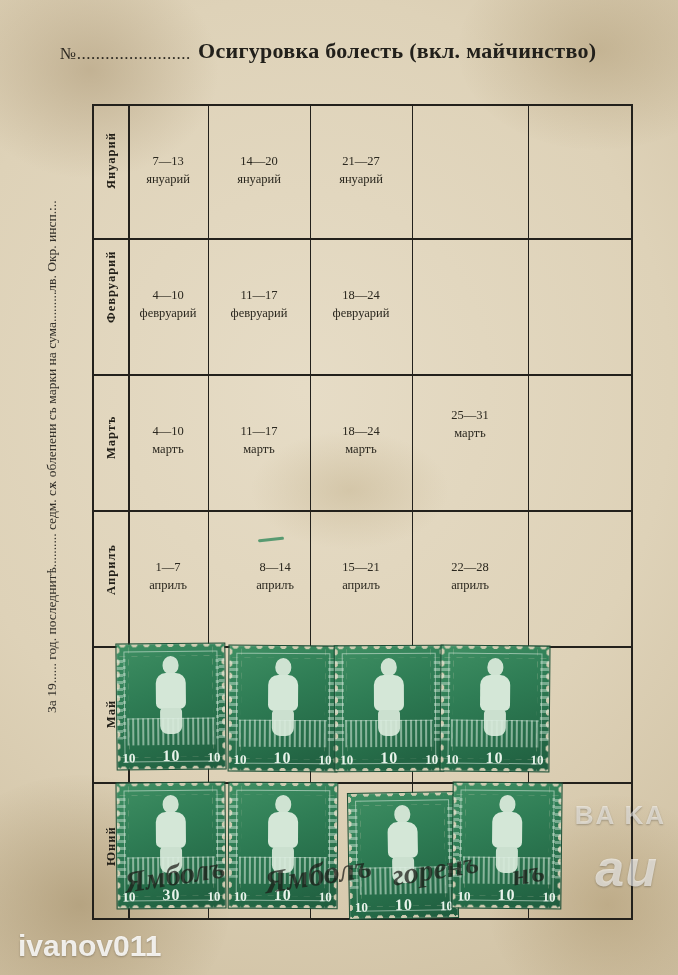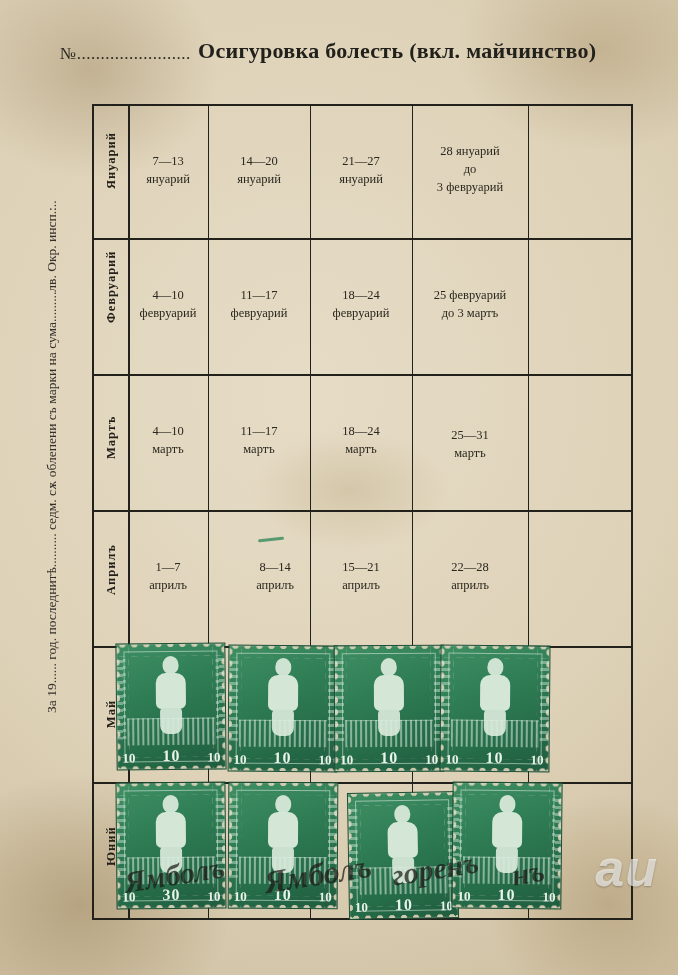--- a/index.html
+++ b/index.html
@@ -182,33 +182,31 @@
     <div class="mlabel" style="top:540px;height:136px;line-height:136px">
         <span>Май</span>
       </div>
     <div class="mlabel" style="top:676px;height:134px;line-height:134px">
         <span>Юний</span>
       </div>
 
     <div class="cell" style="left:34px;top:46px;width:80px">7—13<br>януарий</div>
     <div class="cell" style="left:114px;top:46px;width:102px">14—20<br>януарий</div>
     <div class="cell" style="left:216px;top:46px;width:102px">21—27<br>януарий</div>
-    <div class="cell" style="left:318px;top:36px;width:116px">28 януарий<br>до<br>3 февруарий</div>
     <div class="cell" style="left:434px;top:46px;width:105px"></div>
 
     <div class="cell" style="left:34px;top:180px;width:80px">4—10<br>февруарий</div>
     <div class="cell" style="left:114px;top:180px;width:102px">11—17<br>февруарий</div>
     <div class="cell" style="left:216px;top:180px;width:102px">18—24<br>февруарий</div>
-    <div class="cell" style="left:318px;top:180px;width:116px">25 февруарий<br>до 3 мартъ</div>
     <div class="cell" style="left:434px;top:180px;width:105px"></div>
 
     <div class="cell" style="left:34px;top:316px;width:80px">4—10<br>мартъ</div>
     <div class="cell" style="left:114px;top:316px;width:102px">11—17<br>мартъ</div>
     <div class="cell" style="left:216px;top:316px;width:102px">18—24<br>мартъ</div>
-    <div class="cell" style="left:318px;top:320px;width:116px">25—31<br>мартъ</div>
+    <div class="cell" style="left:318px;top:300px;width:116px">25—31<br>мартъ</div>
     <div class="cell" style="left:434px;top:316px;width:105px"></div>
 
     <div class="cell" style="left:34px;top:452px;width:80px">1—7<br>априлъ</div>
     <div class="cell" style="left:130px;top:452px;width:102px">8—14<br>априлъ</div>
     <div class="cell" style="left:216px;top:452px;width:102px">15—21<br>априлъ</div>
     <div class="cell" style="left:318px;top:452px;width:116px">22—28<br>априлъ</div>
 
     <div class="cell" style="left:34px;top:590px;width:80px"></div>
     <div class="cell" style="left:34px;top:726px;width:80px"></div>
   </div>
@@ -334,14 +332,16 @@
     <div class="dl">10</div>
     <div class="dr">10</div>
   </div>
 
   <div class="cancel" style="left:124px;top:858px;font-size:30px;">Ямболъ</div>
   <div class="cancel" style="left:264px;top:856px;font-size:32px;">Ямболъ</div>
   <div class="cancel" style="left:392px;top:852px;font-size:30px;">горенъ</div>
   <div class="cancel" style="left:512px;top:856px;font-size:30px;">нъ</div>
 
 
+  <div class="wm wm-top">BA    KA</div>
   <div class="wm wm-mid">au</div>
+  <div class="wm wm-bot">ivanov011</div>
 </div>
 
 </body></html>

